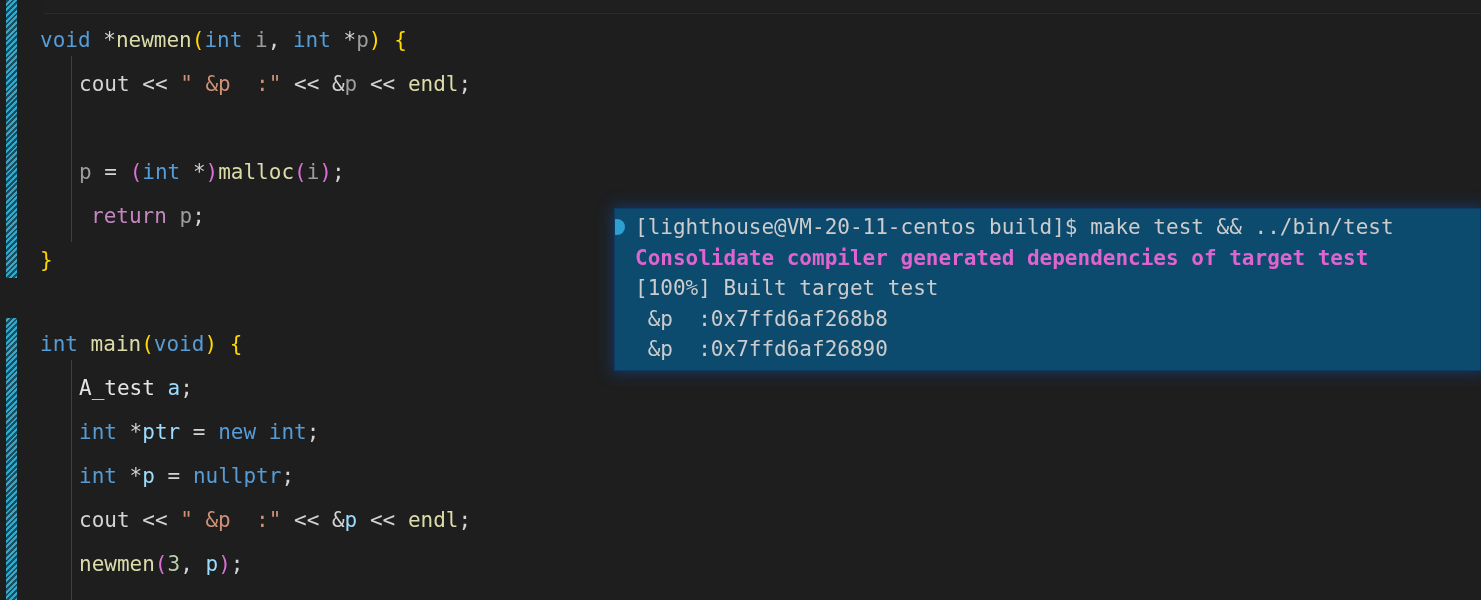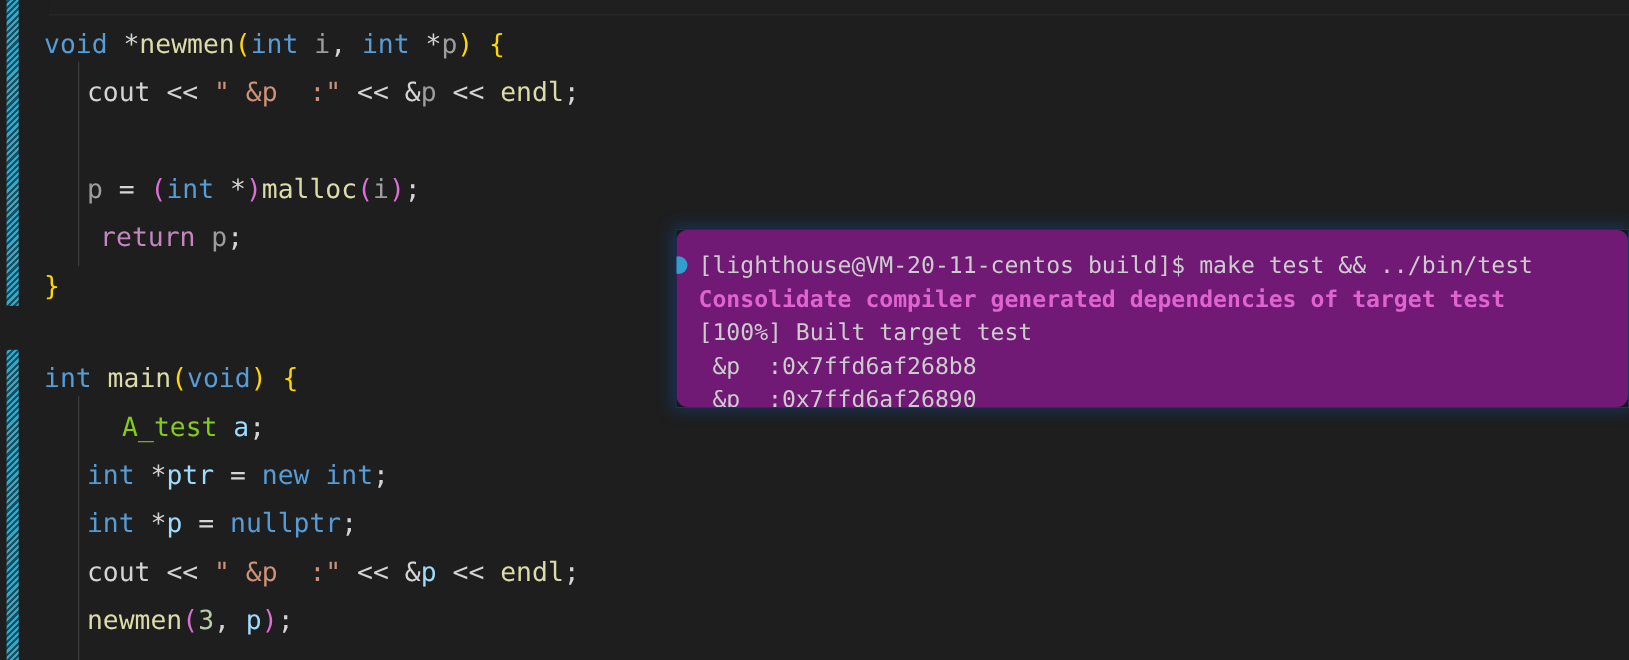--- a/index.html
+++ b/index.html
@@ -54,21 +54,21 @@
     );
   }
 
   
   #code {
     position: absolute;
     left: 0;
     top: 0;
     width: 1481px;
     height: 600px;
-    font-size: 24px;
+    font-size: 21px;
     line-height: 44px;
     letter-spacing: 0px;
     white-space: pre;
   }
   .line {
     position: absolute;
     left: 40px;
     height: 44px;
     white-space: pre;
   }
@@ -77,21 +77,21 @@
     position: absolute;
     width: 1px;
     background: #404040;
     left: 71px;
   }
 
   
   .t-kw       { color: #569cd6; }  
   .t-ctl      { color: #c586c0; margin-left: 12px; }  
   .t-fn       { color: #dcdcaa; }  
-  .t-type     { color: #84cc16; margin-left: 32px; }  
+  .t-type     { color: #e5e5e5; }  
   .t-var      { color: #9cdcfe; }  
   .t-plain    { color: #d4d4d4; }  
   .t-dim      { color: #9d9d9d; }  
   .t-str      { color: #ce9178; }  
   .t-num      { color: #b5cea8; }  
   .t-br1      { color: #ffd700; }  
   .t-br2      { color: #da70d6; }  
 
   
   #terminal {
@@ -105,26 +105,25 @@
     box-sizing: border-box;
     box-shadow: 0 0 14px 3px rgba(20, 80, 160, .45);
     overflow: hidden;
   }
   #terminal-inner {
     position: absolute;
     left: 0;
     top: 0;
     right: 0;
     bottom: 0;
-    background: #701a75;
+    background: #0c4a6e;
     font-size: 21px;
     line-height: 30.5px;
-    padding-top: 17px;
+    padding-top: 3px;
     white-space: pre;
-    border-radius: 10px;
   }
   .term-line {
     position: relative;
     padding-left: 20px;
     height: 30.5px;
     white-space: pre;
     color: #cccccc;
   }
   .term-line.magenta { color: #e064d0; font-weight: bold; }
   

